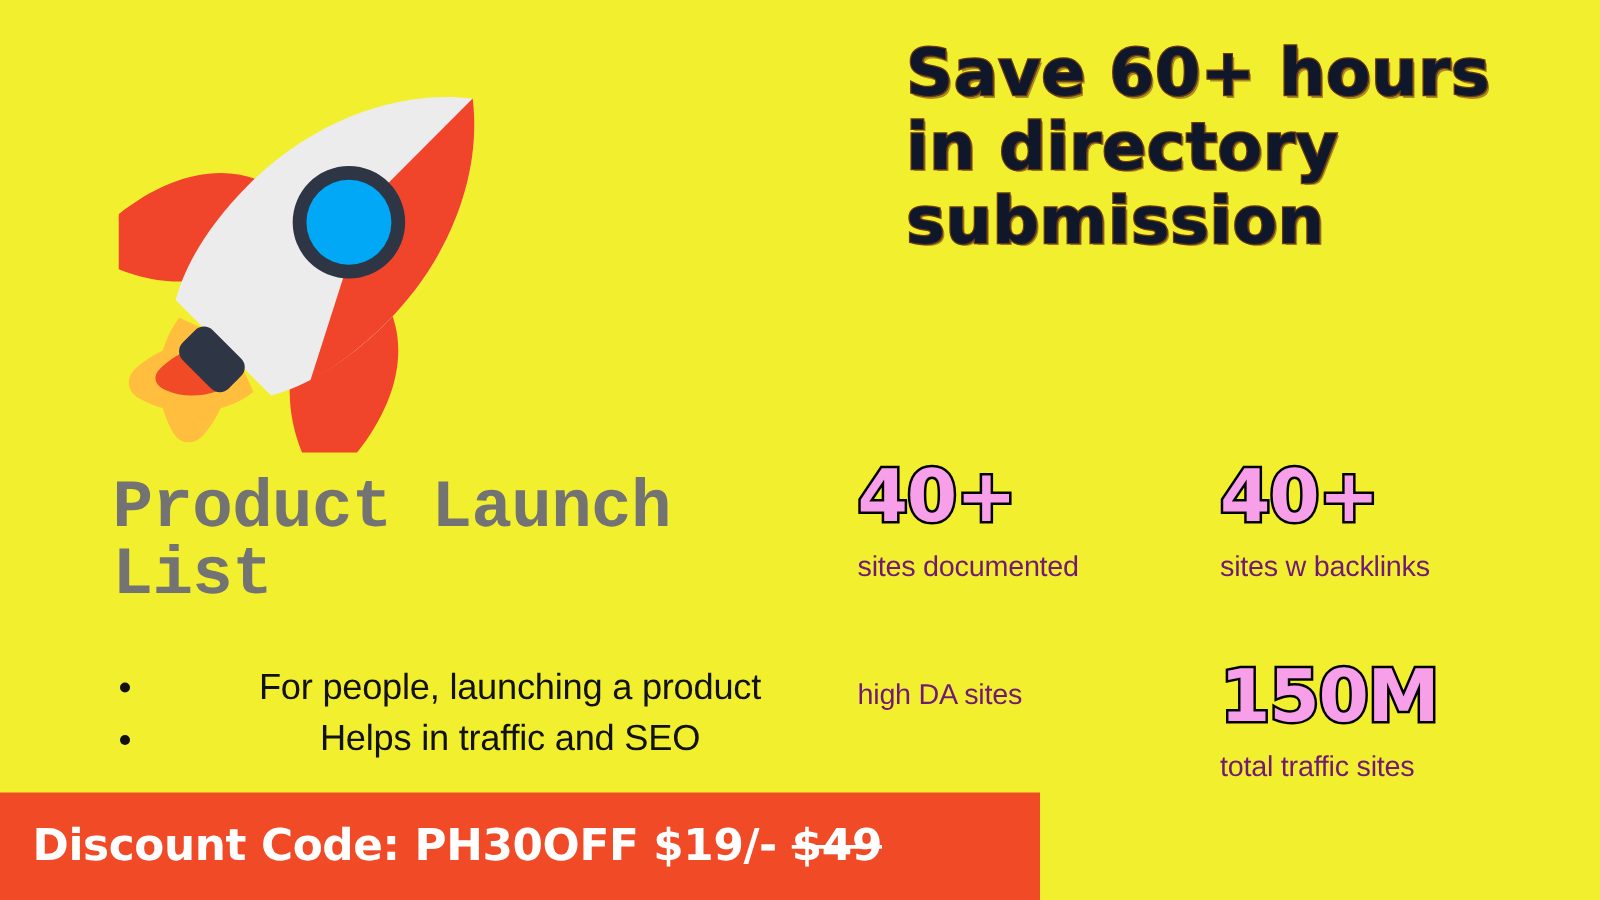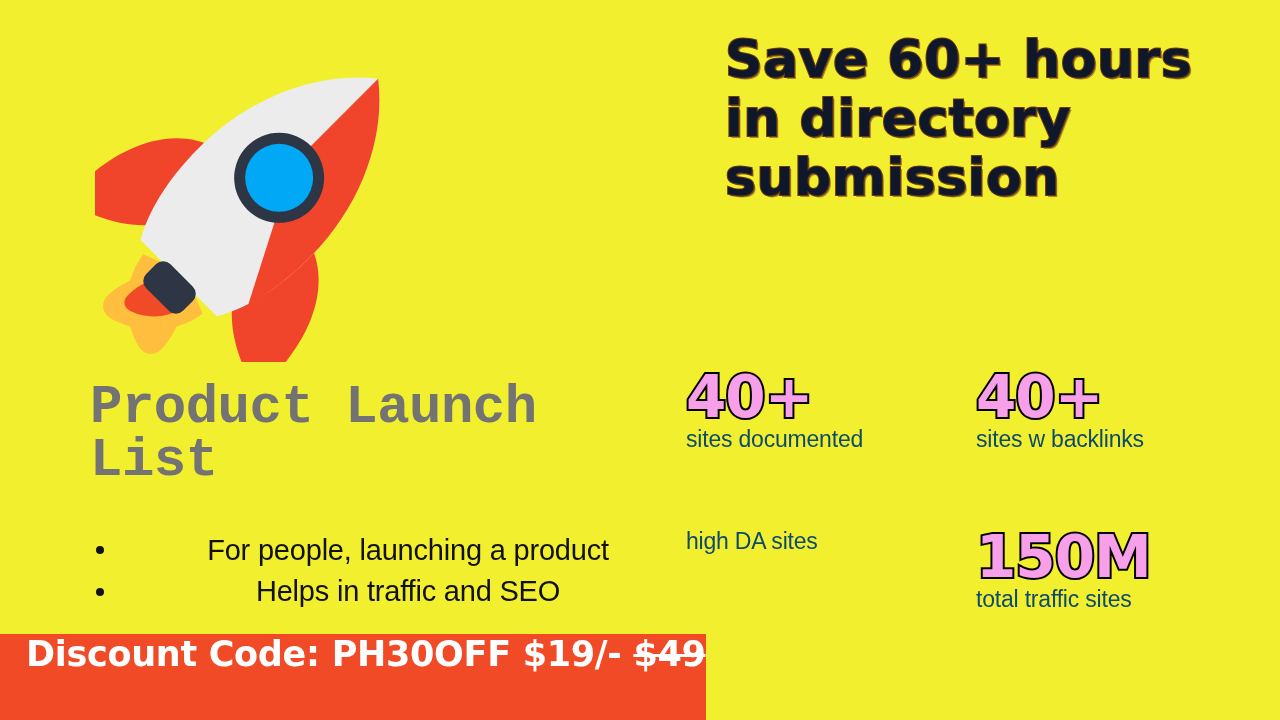--- a/index.html
+++ b/index.html
@@ -93,33 +93,34 @@
     font-family:"DejaVu Sans", sans-serif;
     font-weight:700;
     font-size:58px;
     line-height:1;
     letter-spacing:-1px;
     color:#F79FE8;
     -webkit-text-stroke:4px #000000;
     paint-order:stroke fill;
   }
   .stat-label {
+    margin-top:14px;
     font-size:23px;
-    color:#0c4a6e;
+    color:#701a75;
     letter-spacing:-0.2px;
   }
 
   
   #discount-banner {
     position:absolute;
     left:0; top:634px;
-    width:706px; height:86px;
+    width:832px; height:86px;
     background:#F04A26;
     display:flex;
-    align-items:flex-start;
+    align-items:center;
   }
   #discount-text {
     margin-left:26px;
     font-family:"DejaVu Sans", sans-serif;
     font-weight:700;
     font-size:35px;
     letter-spacing:-0.3px;
     color:#FFFFFF;
     white-space:nowrap;
   }

